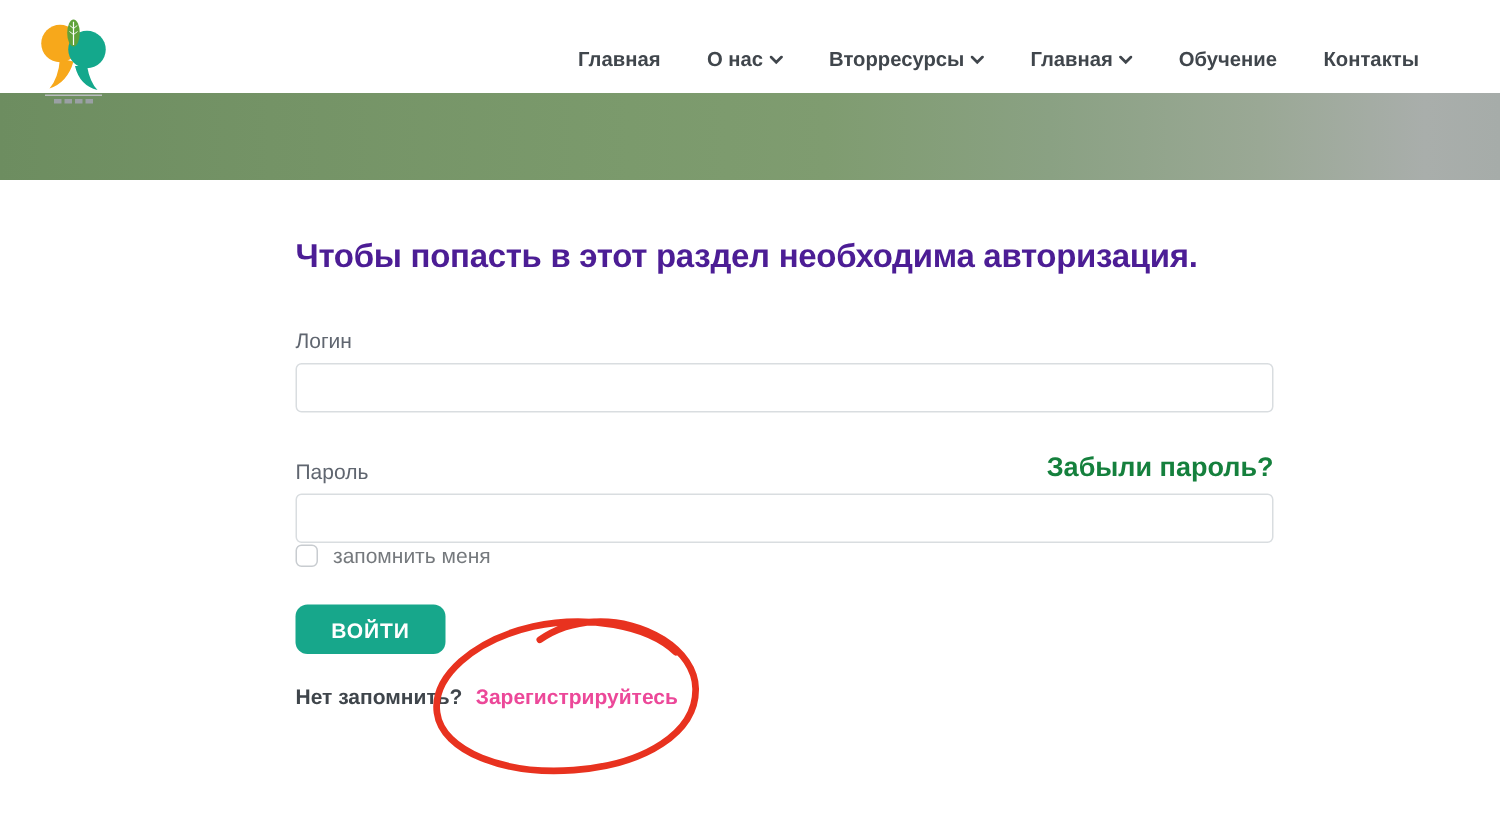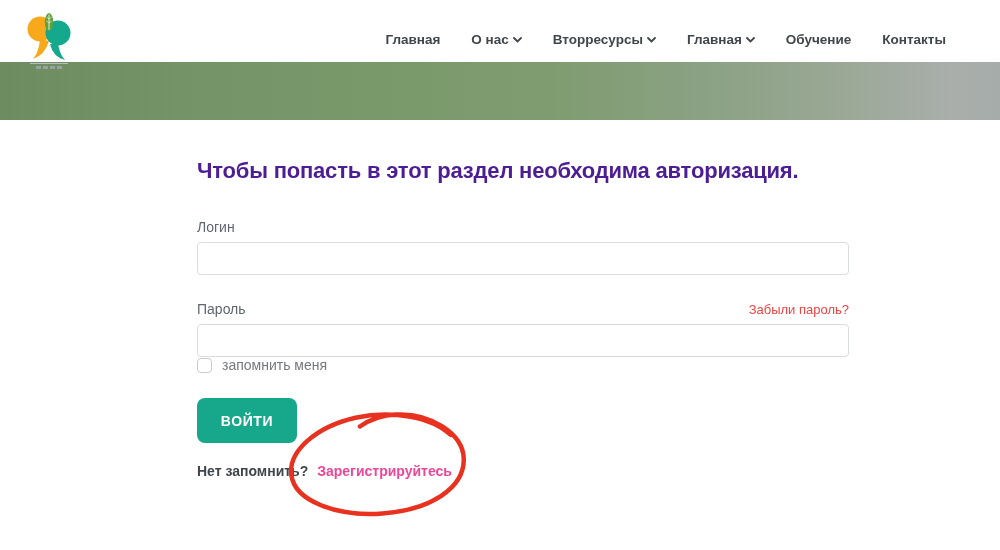--- a/index.html
+++ b/index.html
@@ -48,21 +48,21 @@
   .main { width: 652px; margin: 38px 0 0 197px; position: relative; }
   .auth-heading {
     font-size: 22px;
     font-weight: bold;
     color: #4c1d95;
     letter-spacing: -0.2px;
     margin-bottom: 35px;
   }
   .field-label { font-size: 14px; color: #606670; }
   .label-row { display: flex; justify-content: space-between; align-items: flex-end; }
-  .forgot-link { font-size: 13px; font-weight: normal; color: #ef4444; text-decoration: none; cursor: pointer; }
+  .forgot-link { font-size: 18px; font-weight: bold; color: #15803d; text-decoration: none; cursor: pointer; }
   .text-input {
     width: 100%;
     height: 33px;
     border: 1px solid #d9dde0;
     border-radius: 4px;
     margin-top: 7px;
     background: #fff;
     font-family: "Liberation Sans", sans-serif;
     font-size: 14px;
     padding: 0 10px;
@@ -75,21 +75,21 @@
     border: 1px solid #c8ccd0;
     border-radius: 4px;
     background: #fff;
     cursor: pointer;
     flex: 0 0 auto;
   }
   .remember-label { font-size: 14px; color: #75797d; }
   .submit-btn {
     margin-top: 25px;
     width: 100px;
-    height: 45px;
+    height: 33px;
     background: #17a78b;
     border: none;
     border-radius: 8px;
     color: #ffffff;
     font-family: "Liberation Sans", sans-serif;
     font-size: 14px;
     font-weight: bold;
     letter-spacing: 0.6px;
     cursor: pointer;
     display: block;

